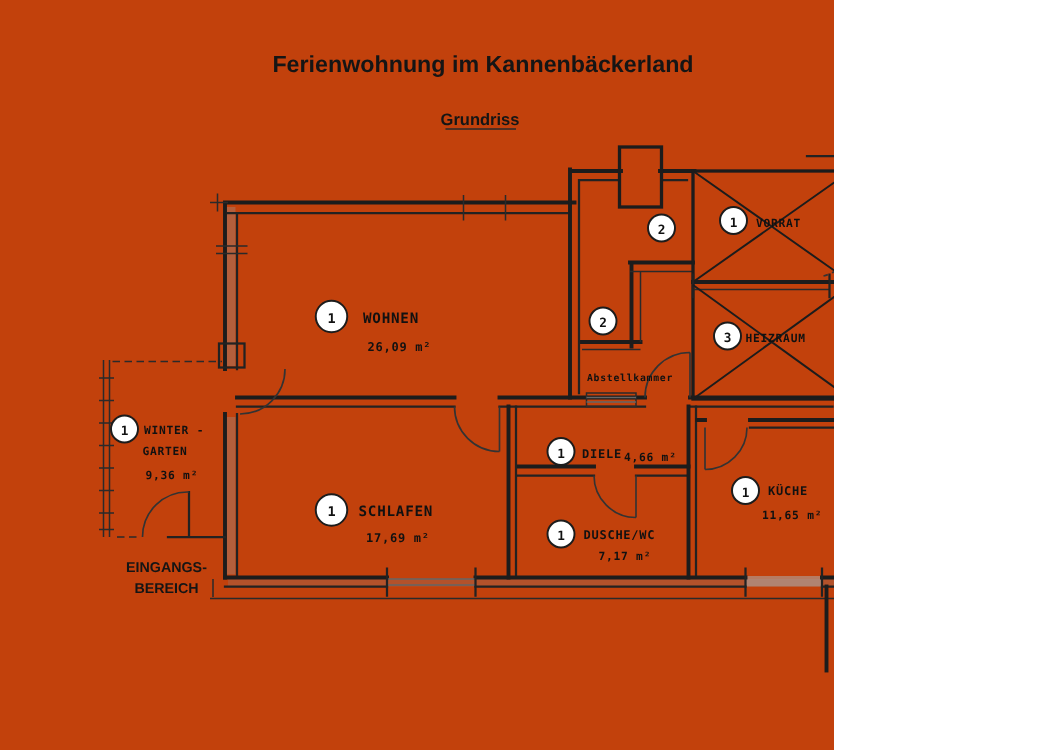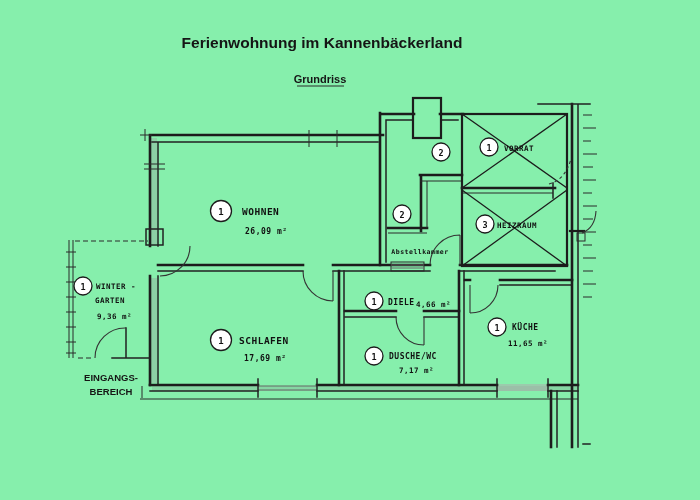--- a/index.html
+++ b/index.html
@@ -1,16 +1,16 @@
 <!DOCTYPE html>
 <html><head>
 <meta charset="utf-8">
 <style>
   html,body{margin:0;padding:0;background:#fff;}
-  .canvas{position:relative;width:700px;height:500px;background:#86efac;overflow:hidden;
+  .canvas{position:relative;width:556px;height:500px;background:#c2410c;overflow:hidden;
           font-family:"Liberation Sans",sans-serif;}
   svg{position:absolute;left:0;top:0;}
   .w3{stroke:#1c1c1c;stroke-width:2.6;fill:none;stroke-linecap:square;}
   .w25{stroke:#1c1c1c;stroke-width:2.2;fill:none;stroke-linecap:square;}
   .w2{stroke:#222;stroke-width:1.5;fill:none;stroke-linecap:square;}
   .w1{stroke:#2a2a2a;stroke-width:1;fill:none;stroke-linecap:butt;}
   .arc{stroke:#333;stroke-width:1.1;fill:none;}
   .dash{stroke-dasharray:5,3;}
   .dash2{stroke-dasharray:3,3;}
   .xline{stroke:#1c1c1c;stroke-width:1.3;fill:none;}

